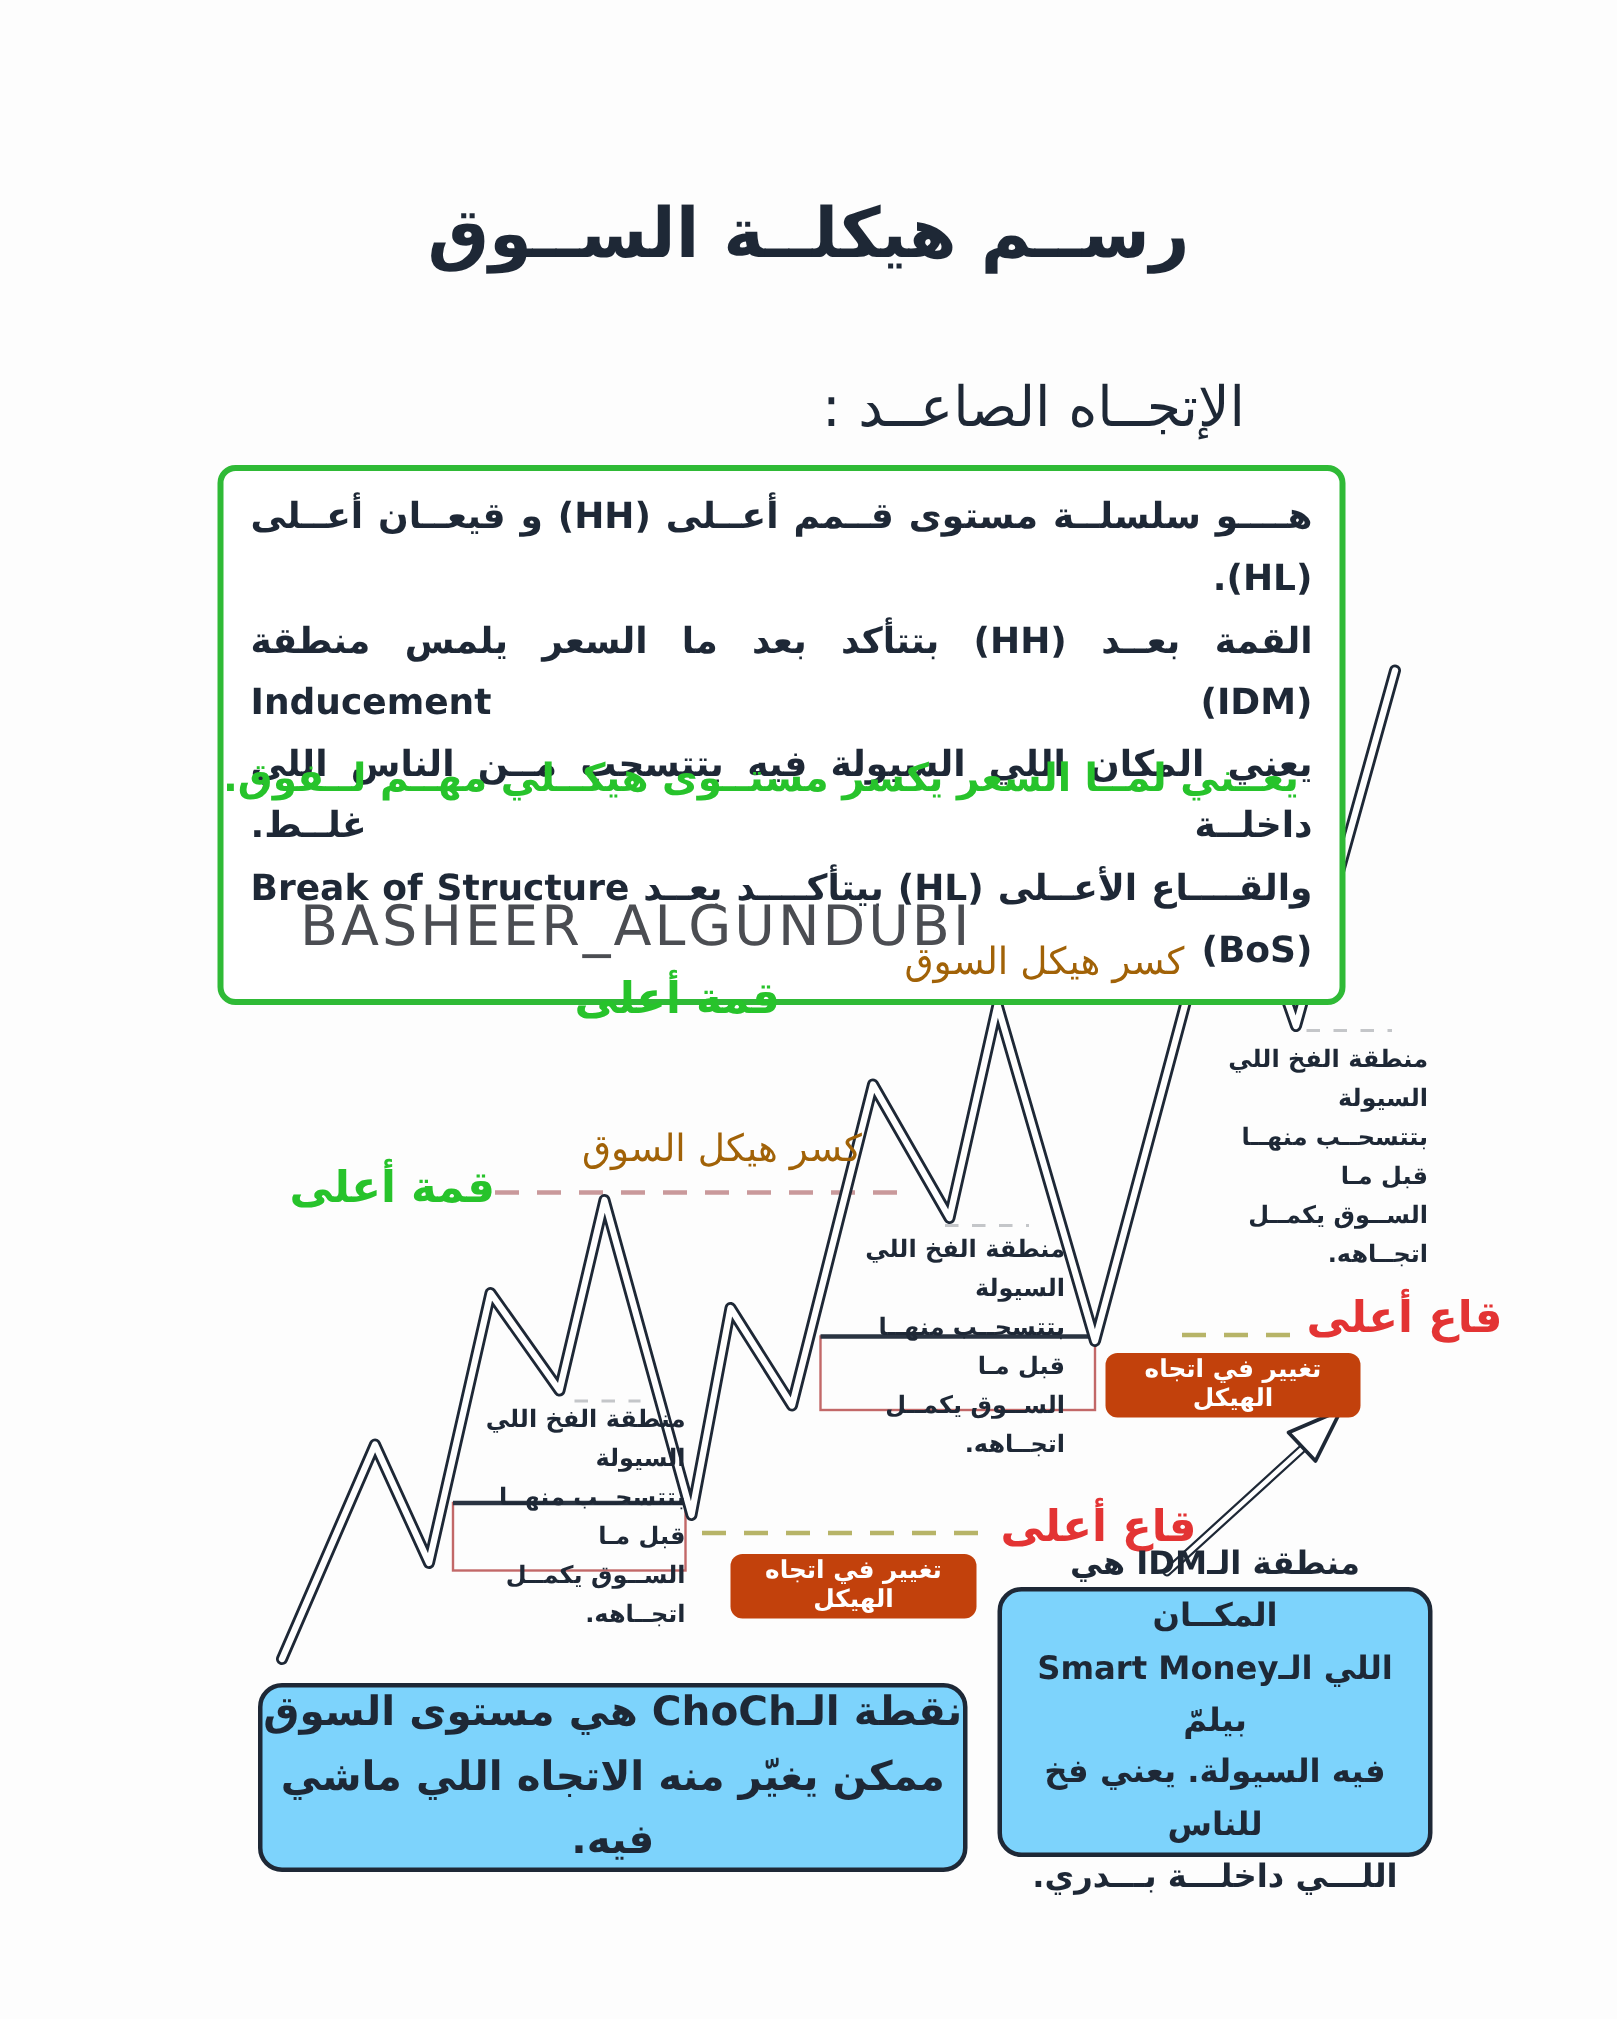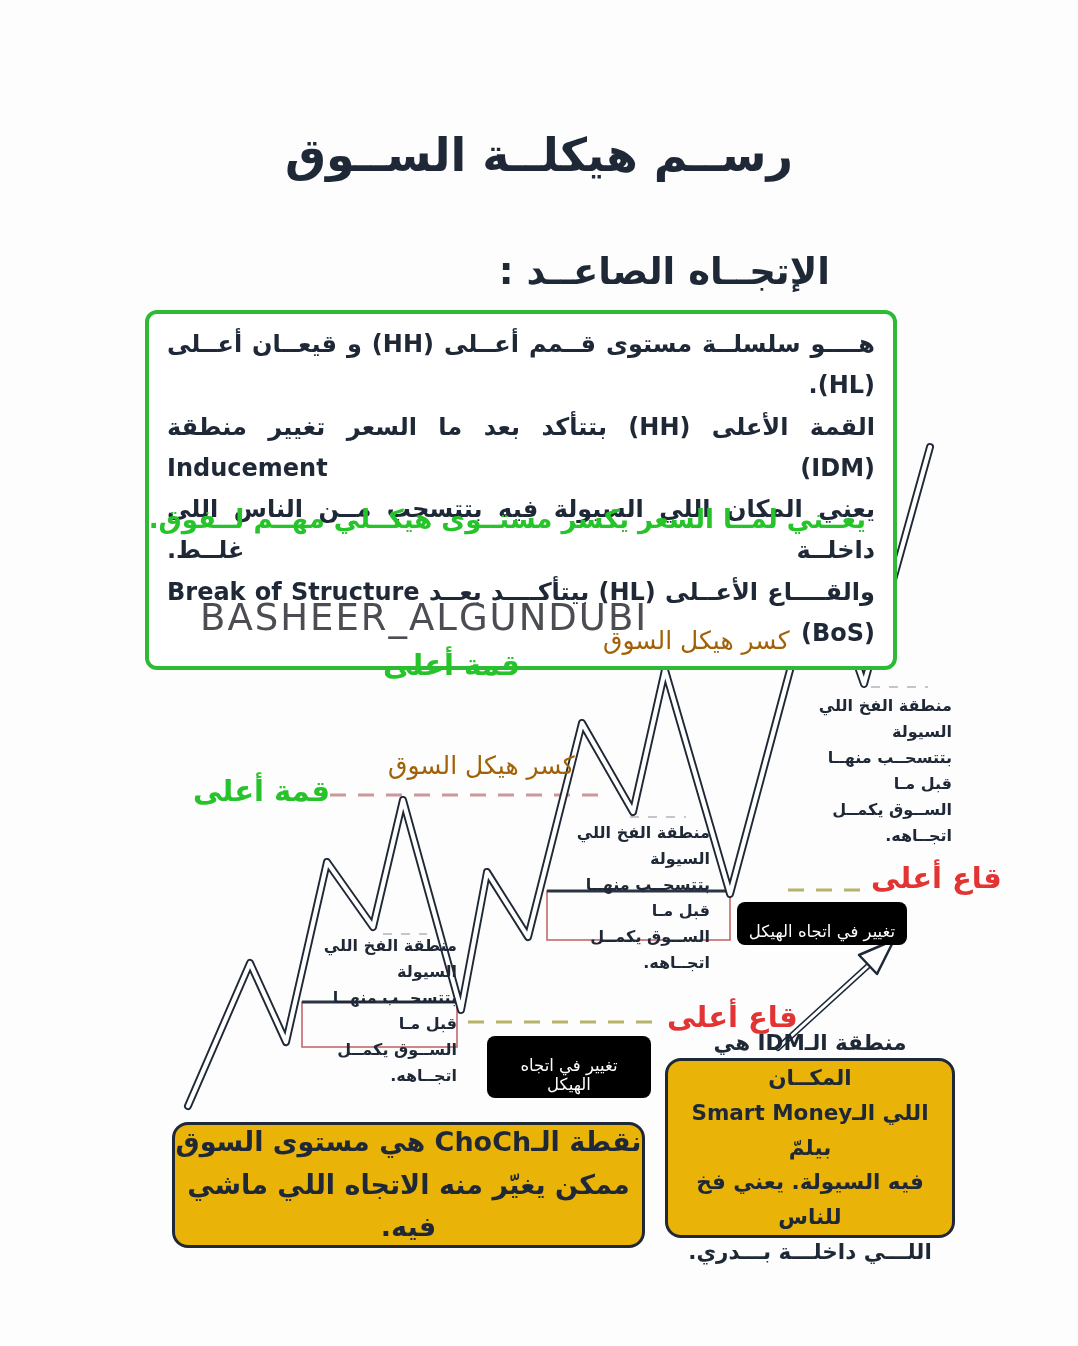--- a/index.html
+++ b/index.html
@@ -1,34 +1,34 @@
 <!DOCTYPE html>
 <html lang="ar"><head>
 <meta charset="utf-8">
 <style>
   html,body{margin:0;padding:0;background:#fdfdfd;}
   body{width:1078px;height:1346px;position:relative;overflow:hidden;
        font-family:"DejaVu Sans",sans-serif;color:#1e2836;}
   .abs{position:absolute;}
   .rtl{direction:rtl;unicode-bidi:plaintext;}
   #page-title{top:128px;left:0;right:0;text-align:center;font-size:46px;font-weight:bold;color:#1e2836;}
-  #page-subtitle{top:250px;right:248px;font-size:37px;font-weight:bold;color:#1e2836;}
+  #page-subtitle{top:250px;right:248px;font-size:37px;font-weight:normal;color:#1e2836;}
   #info-box{top:310px;left:145px;width:752px;border:4.5px solid #2fba36;border-radius:12px;
             background:#ffffff;padding:10px 18px 12px 18px;box-sizing:border-box;}
   #info-box .line{font-size:24px;font-weight:bold;line-height:1.72;text-align:justify;text-align-last:justify;white-space:normal;}
   #green-note{top:504px;right:212px;font-size:26px;font-weight:bold;color:#27c32b;}
   #watermark{top:596px;left:200px;font-size:37px;color:#4b4d52;letter-spacing:2px;}
   .hh-label{font-size:29px;font-weight:bold;color:#27c32b;}
   .hl-label{font-size:29px;font-weight:bold;color:#e33434;text-align:center;}
   .break-label{font-size:25px;font-weight:normal;color:#a16207;}
-  .badge{background:#000000;color:#ffffff;font-size:16.5px;font-weight:normal;
-         border-radius:8px;padding:20px 10px 4px 10px;text-align:center;box-sizing:border-box;}
+  .badge{background:#c2410c;color:#ffffff;font-size:16.5px;font-weight:bold;
+         border-radius:8px;padding:1px 10px 4px 10px;text-align:center;box-sizing:border-box;}
   .trap-note{font-size:16px;font-weight:bold;color:#1e2836;line-height:1.62;
              white-space:pre-line;}
-  .callout{background:#eab308;border:3px solid #1e2836;border-radius:16px;
+  .callout{background:#7dd3fc;border:3px solid #1e2836;border-radius:16px;
            text-align:center;box-sizing:border-box;white-space:pre-line;font-weight:bold;color:#1e2836;}
   #chochh-box{top:1122px;left:172px;width:473px;height:126px;font-size:27px;line-height:1.58;
               display:flex;align-items:center;justify-content:center;}
   #idm-box{top:1058px;left:665px;width:290px;height:180px;font-size:21.5px;line-height:1.62;
            display:flex;align-items:center;justify-content:center;padding:4px 6px;}
   #label-hh-1{top:774px;right:748px;}
   #label-hh-2{top:648px;right:558px;}
   #label-break-1{top:751px;left:388px;}
   #label-break-2{top:626px;left:603px;}
   #label-hl-1{top:1000px;left:667px;}
@@ -60,21 +60,21 @@
     <line x1="778" y1="1048" x2="868" y2="966" stroke="#1e2836" stroke-width="6" stroke-linecap="round"></line>
     <line x1="778" y1="1048" x2="868" y2="966" stroke="#ffffff" stroke-width="3" stroke-linecap="round"></line>
     <polygon points="894,940 859,955 877,974" fill="#ffffff" stroke="#1e2836" stroke-width="2.5" stroke-linejoin="round"></polygon>
   </svg>
 
 <div id="page-title" class="abs rtl">رســم هيكلــة الســوق</div>
 <div id="page-subtitle" class="abs rtl">الإتجــاه الصاعــد :</div>
 
 <div id="info-box" class="abs rtl">
   <div class="line rtl">هــــو سلسلــة مستوى قــمم أعــلى (HH) و قيعــان أعــلى (HL).</div>
-  <div class="line rtl">القمة الأعلى (HH) بتتأكد بعد ما السعر تغيير منطقة Inducement (IDM)</div>
+  <div class="line rtl">القمة بعــد (HH) بتتأكد بعد ما السعر يلمس منطقة Inducement (IDM)</div>
   <div class="line rtl">يعني المكان اللي السيولة فيه بتتسحب مــن الناس اللي داخلــة غلــط.</div>
   <div class="line rtl">والقــــاع الأعــلى (HL) بيتأكــــد بعــد Break of Structure (BoS)</div>
 </div>
 
 <div id="green-note" class="abs rtl">يعــني لمــا السعر يكسر مستــوى هيكــلي مهــم لــفوق.</div>
 <div id="watermark" class="abs">BASHEER_ALGUNDUBI</div>
 
 <div id="label-hh-1" class="abs rtl hh-label">قمة أعلى</div>
 <div id="label-hh-2" class="abs rtl hh-label">قمة أعلى</div>
 <div id="label-break-1" class="abs rtl break-label">كسر هيكل السوق</div>

